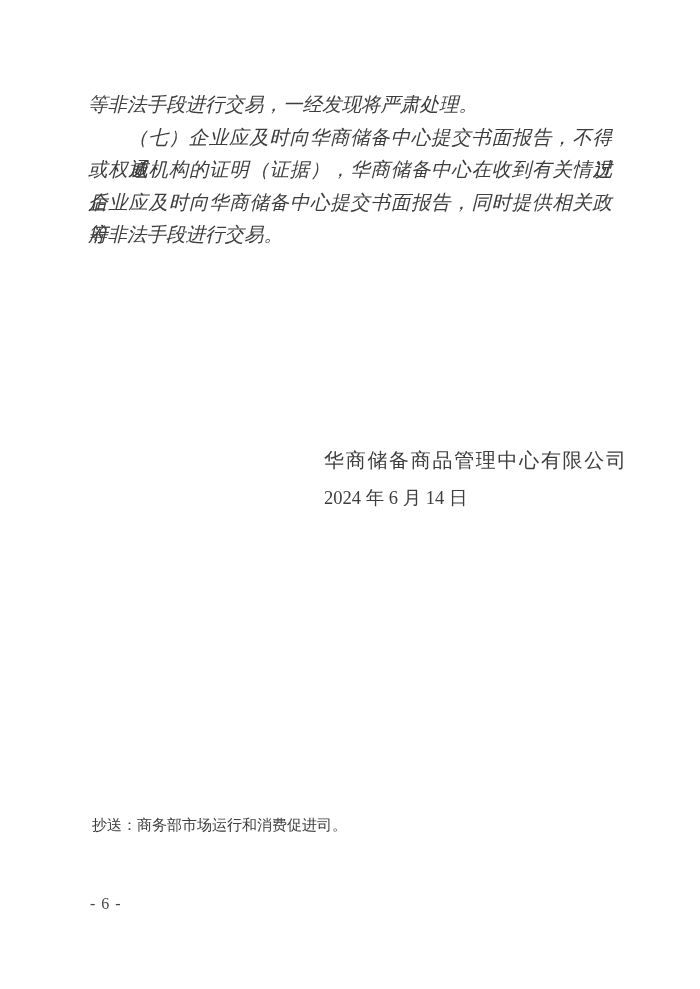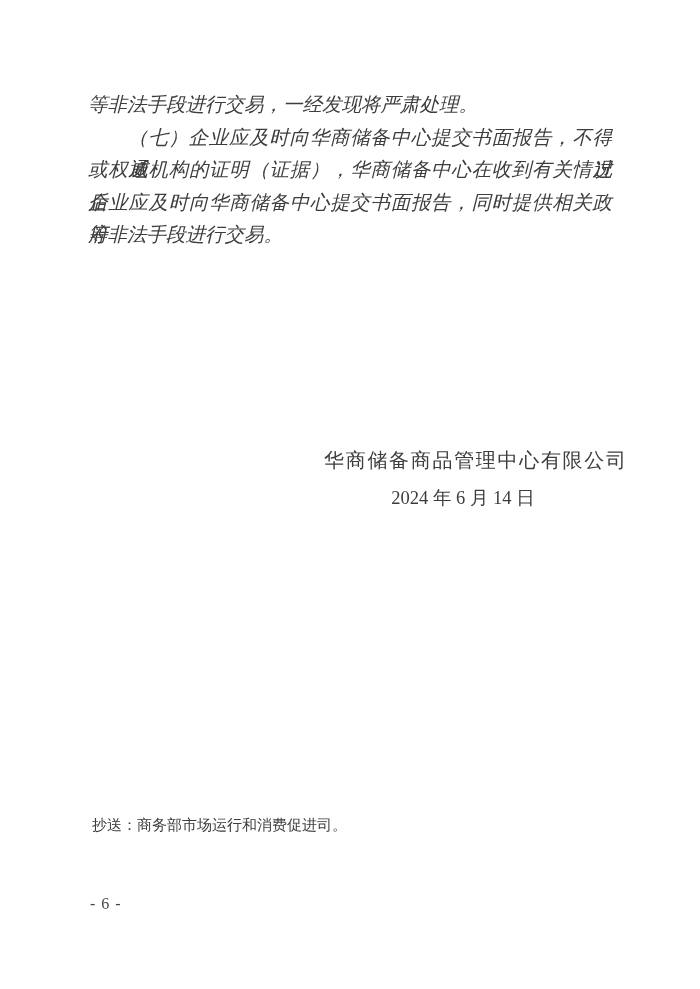--- a/index.html
+++ b/index.html
@@ -56,21 +56,20 @@
     text-align: justify;
     text-align-last: justify;
     text-justify: inter-character;
     white-space: normal;
   }
   .sig-date {
     margin-top: 13px;
     padding-right: 24px;
     font-size: 18.5px;
     line-height: 24px;
-    text-align: center;
     white-space: nowrap;
   }
   .cc-line {
     position: absolute;
     left: 92px;
     top: 813px;
     font-size: 15px;
     line-height: 24px;
     white-space: nowrap;
   }

